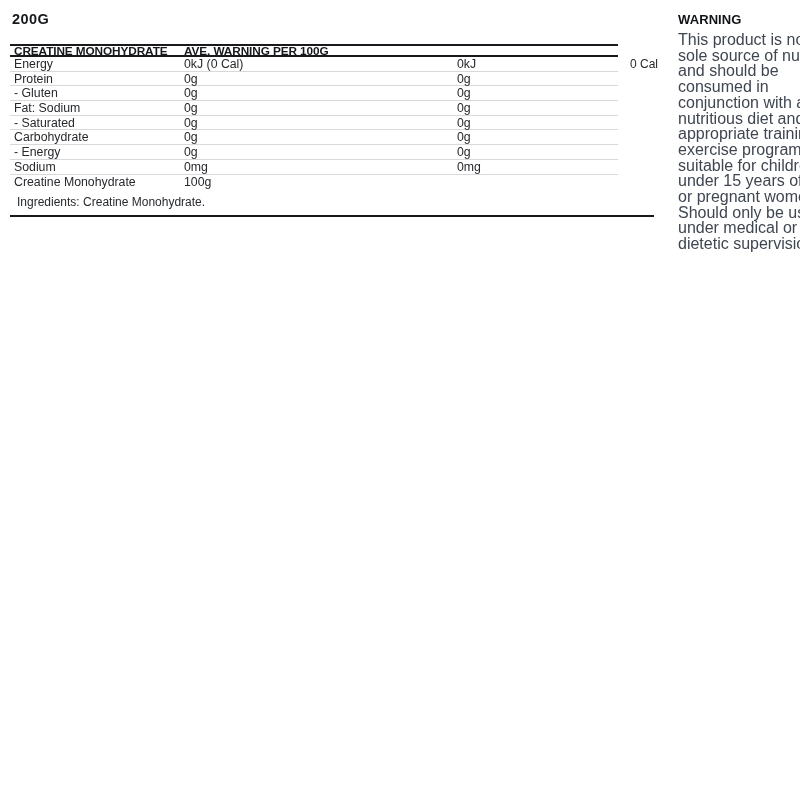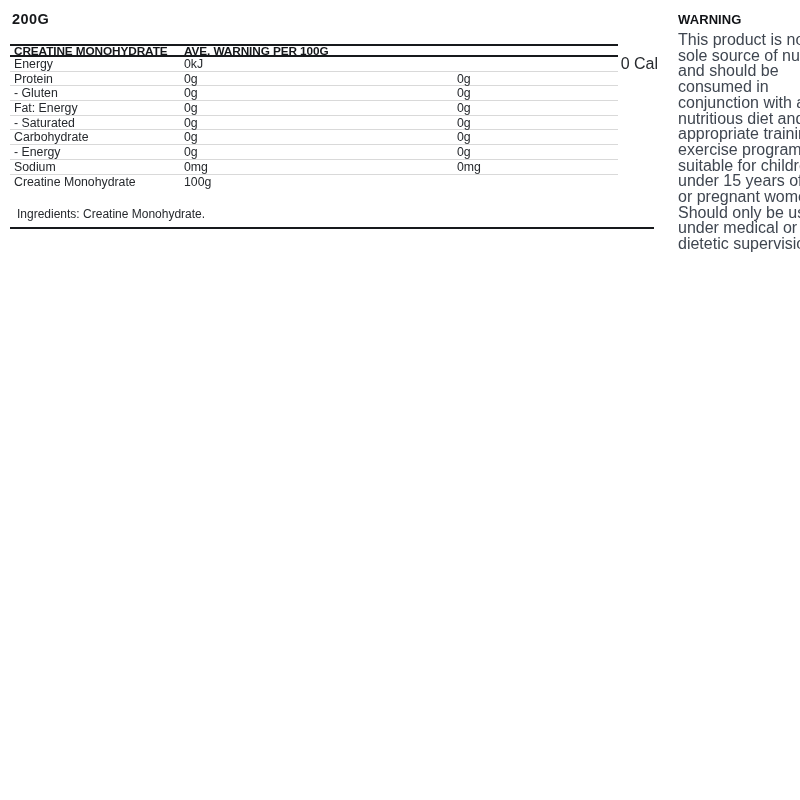--- a/index.html
+++ b/index.html
@@ -32,24 +32,24 @@
   .t-row {
     position: relative; width: 608px; height: 14.7px;
     display: flex; align-items: center;
     border-bottom: 1px solid #d9d9d9;
     font-size: 12.3px; color: #26292d;
   }
   .t-row:last-child { border-bottom: none; }
   .cal-cell {
     position: absolute; left: 608px; top: 0; width: 40px; height: 100%;
     display: flex; align-items: center; justify-content: flex-end;
-    font-size: 16px; color: #26292d;
+    font-size: 12px; color: #26292d;
   }
   .ingredients {
-    margin-top: 18px; padding-left: 7px;
+    margin-top: 6px; padding-left: 7px;
     font-size: 12px; color: #26292d; line-height: 14px;
   }
   .t-bottom-border { width: 644px; height: 2px; background: #17191c; margin-top: 6px; }
 
   .warning-panel { position: absolute; left: 678px; top: 12px; width: 120px; }
   .warning-title {
     font-size: 13px; font-weight: bold; color: #111317;
     letter-spacing: 0.1px;
   }
   .warning-text {
@@ -69,40 +69,41 @@
     <div class="t-top-border"></div>
 
     <div class="t-header-row">
       <span class="c1">CREATINE MONOHYDRATE</span>
       <span class="c3">AVE. WARNING PER 100G</span>
     </div>
 
     <div id="rows-container">
   <div class="t-row">
     <span class="c1">Energy</span>
+    <span class="c2">0kJ (0 Cal)</span>
     <span class="c3">0kJ</span>
     <span class="cal-cell">0 Cal</span>
   </div>
 
   <div class="t-row">
     <span class="c1">Protein</span>
     <span class="c2">0g</span>
     <span class="c3">0g</span>
     <span class="cal-cell"></span>
   </div>
 
   <div class="t-row">
     <span class="c1">- Gluten</span>
     <span class="c2">0g</span>
     <span class="c3">0g</span>
     <span class="cal-cell"></span>
   </div>
 
   <div class="t-row">
-    <span class="c1">Fat: Energy</span>
+    <span class="c1">Fat: Sodium</span>
     <span class="c2">0g</span>
     <span class="c3">0g</span>
     <span class="cal-cell"></span>
   </div>
 
   <div class="t-row">
     <span class="c1">- Saturated</span>
     <span class="c2">0g</span>
     <span class="c3">0g</span>
     <span class="cal-cell"></span>

